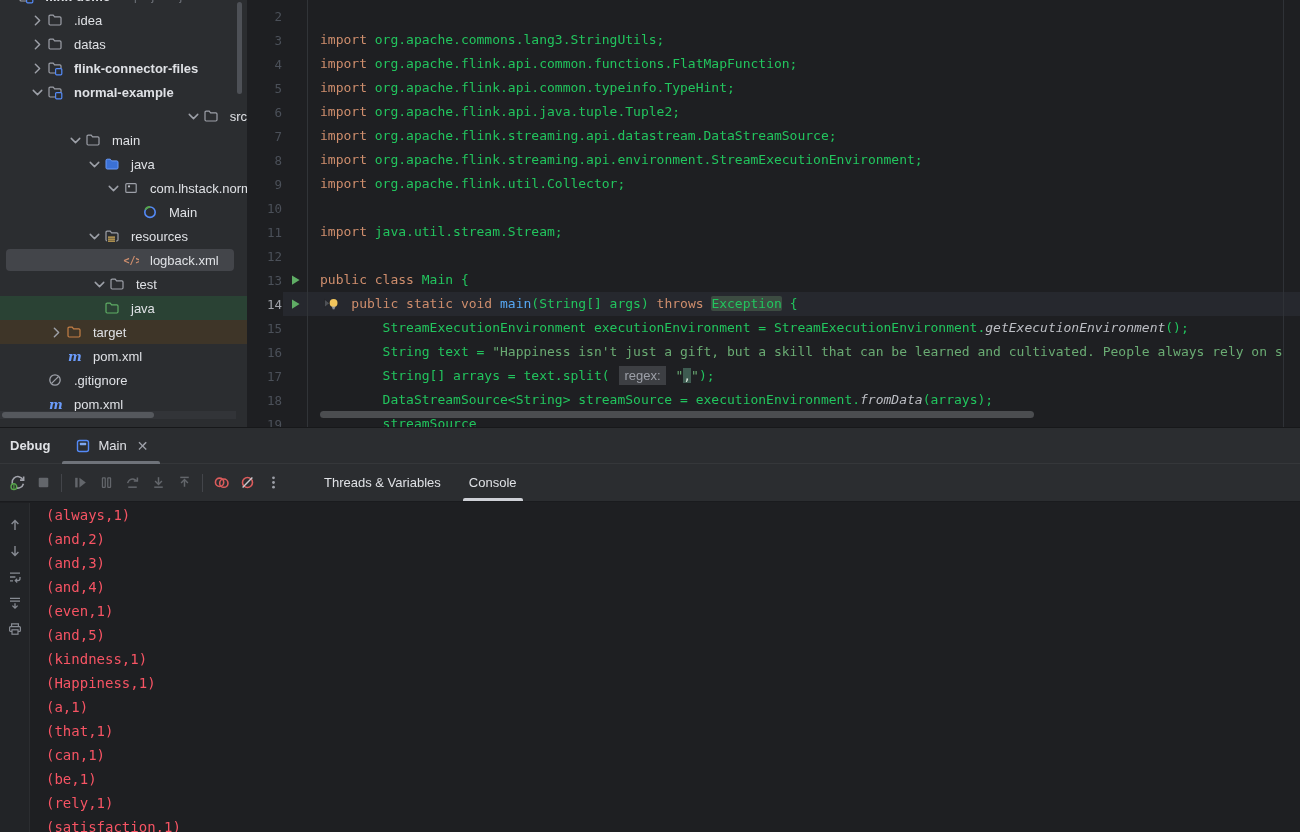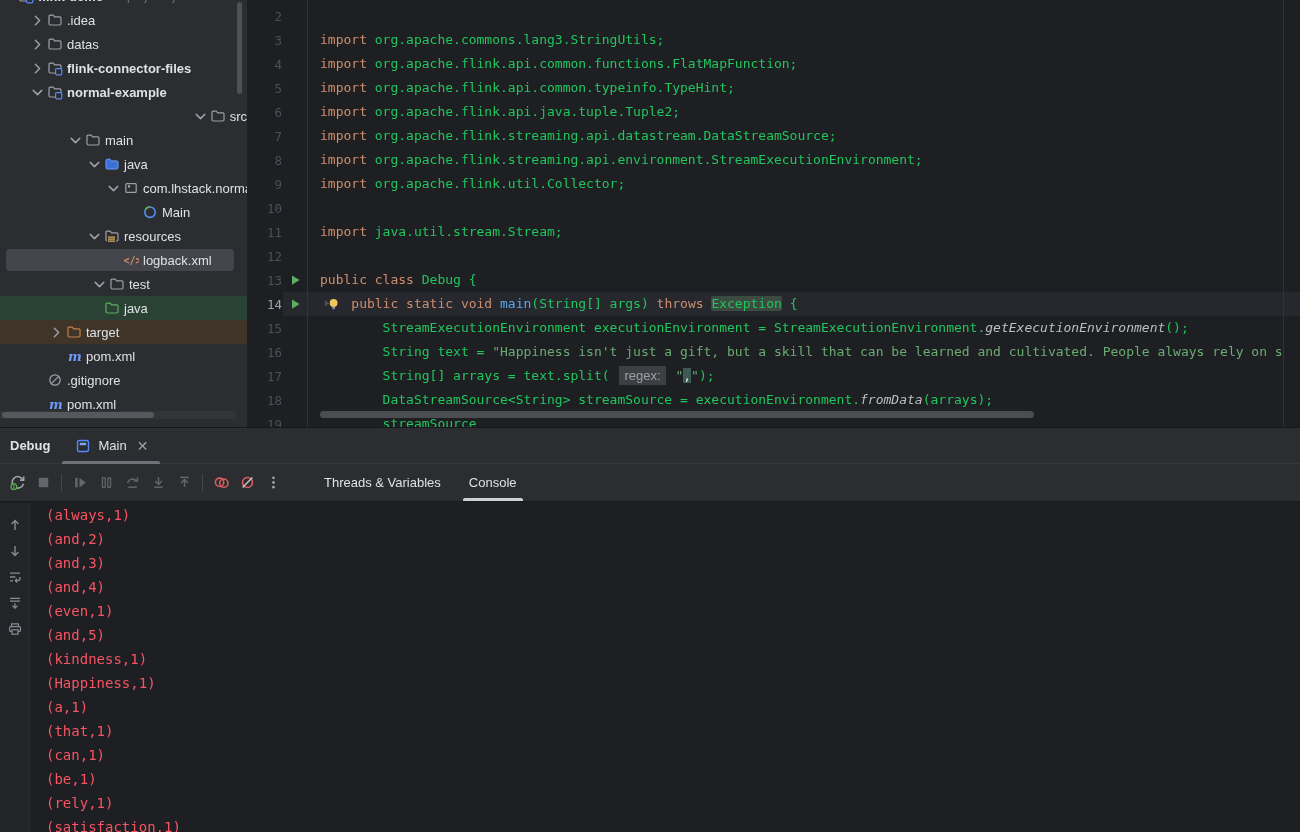--- a/index.html
+++ b/index.html
@@ -14,21 +14,21 @@
   .trow { position:relative; height:24px; display:flex; align-items:center;
           white-space:nowrap; color:#DFE1E5; font-size:13px; }
   .trow.selected::before { content:""; position:absolute; left:6px; right:13px; top:1px;
           bottom:1px; background:#43454A; border-radius:4px; }
   .trow.tests { background:#2A4234; }
   .trow.excluded { background:#3E3528; }
   .trow > * { position:relative; }
   .chev { width:17px; height:16px; display:inline-flex; align-items:center; justify-content:center; flex:none; }
   .icn { width:18px; height:16px; display:inline-flex; align-items:center; justify-content:center; flex:none; }
   .icn svg { width:16px; height:16px; }
-  .tlabel { margin-left:3px; }
+  .tlabel { margin-left:10px; }
   .tlabel.b { font-weight:bold; }
   .tpath { margin-left:8px; color:#6F737A; font-size:12px; }
   #ptree-vscroll { position:absolute; right:5px; top:2px; width:5px; height:92px;
                    background:#4E5157; border-radius:3px; }
   #ptree-hscroll-track { position:absolute; left:0; top:411px; width:236px; height:8px; background:#323438; }
   #ptree-hscroll { position:absolute; left:2px; top:412px; width:152px; height:6px;
                    background:#55585D; border-radius:3px; }
 
   
   #editor { position:absolute; left:247px; top:0; width:1053px; height:427px;
@@ -411,21 +411,21 @@
         <div class="cline"><span class="kw">import </span><span class="pl">org.apache.commons.lang3.StringUtils;</span></div>
         <div class="cline"><span class="kw">import </span><span class="pl">org.apache.flink.api.common.functions.FlatMapFunction;</span></div>
         <div class="cline"><span class="kw">import </span><span class="pl">org.apache.flink.api.common.typeinfo.TypeHint;</span></div>
         <div class="cline"><span class="kw">import </span><span class="pl">org.apache.flink.api.java.tuple.Tuple2;</span></div>
         <div class="cline"><span class="kw">import </span><span class="pl">org.apache.flink.streaming.api.datastream.DataStreamSource;</span></div>
         <div class="cline"><span class="kw">import </span><span class="pl">org.apache.flink.streaming.api.environment.StreamExecutionEnvironment;</span></div>
         <div class="cline"><span class="kw">import </span><span class="pl">org.apache.flink.util.Collector;</span></div>
         <div class="cline"></div>
         <div class="cline"><span class="kw">import </span><span class="pl">java.util.stream.Stream;</span></div>
         <div class="cline"></div>
-        <div class="cline"><span class="kw">public class </span><span class="pl">Debug {</span></div>
+        <div class="cline"><span class="kw">public class </span><span class="pl">Main {</span></div>
         <div class="cline"><span class="pl">    </span><span class="kw">public static void </span><span class="fn">main</span><span class="pl">(String[] args) </span><span class="kw">throws </span><span class="pl hl">Exception</span><span class="pl"> {</span></div>
         <div class="cline"><span class="pl">        StreamExecutionEnvironment executionEnvironment = StreamExecutionEnvironment.</span><span class="call">getExecutionEnvironment</span><span class="pl">();</span></div>
         <div class="cline"><span class="pl">        String text = </span><span class="str">"Happiness isn't just a gift, but a skill that can be learned and cultivated. People always rely on s</span></div>
         <div class="cline"><span class="pl">        String[] arrays = text.split( </span><span class="inlay">regex:</span><span class="pl"> </span><span class="str">"</span><span class="sel">,</span><span class="str">"</span><span class="pl">);</span></div>
         <div class="cline"><span class="pl">        DataStreamSource&lt;String&gt; streamSource = executionEnvironment.</span><span class="call">fromData</span><span class="pl">(arrays);</span></div>
         <div class="cline"><span class="pl">        streamSource</span></div>
       </div>
     <span id="bulb" class="icn">
         <svg viewBox="0 0 16 16" xmlns="http://www.w3.org/2000/svg">
           <path d="M1.5 3.2l5.2 4.1-5.2 4.1z" fill="#4E5157" stroke="#1E1F22" stroke-width=".7"></path>

